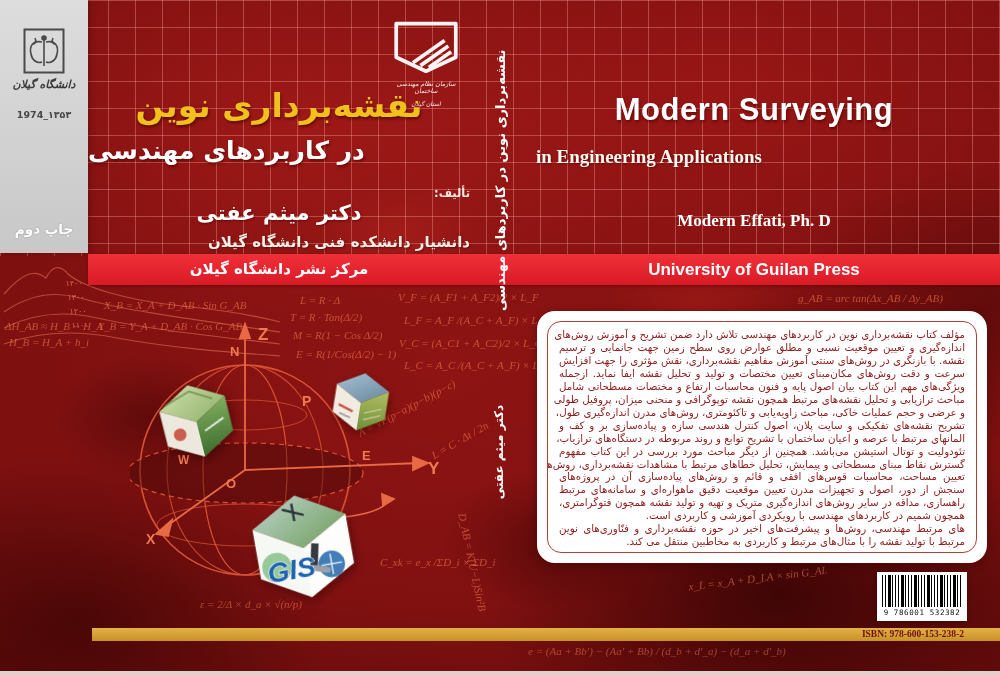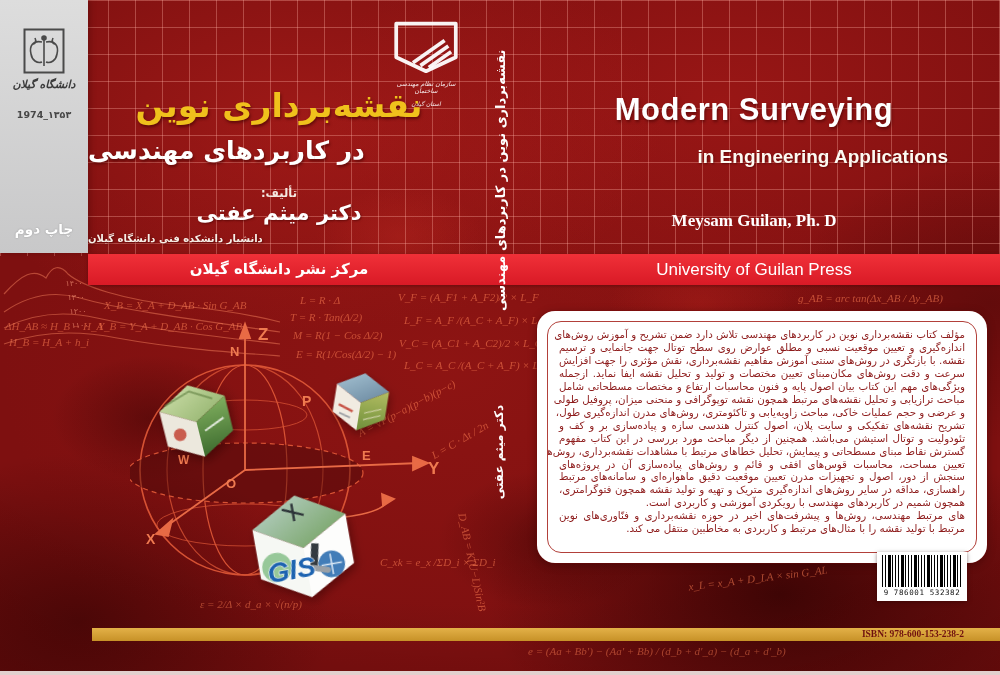--- a/index.html
+++ b/index.html
@@ -50,62 +50,62 @@
       font-weight:bold;font-size:13.5px;color:#fff;text-shadow:0 0 2px rgba(0,0,0,.25);}
   
   .org{position:absolute;left:386px;top:20px;width:80px;z-index:6;text-align:center;color:#fff;}
   .org .org-name{font-size:6.3px;font-style:italic;margin-top:2px;direction:rtl;opacity:.92;}
   .org .org-prov{font-size:6px;font-style:italic;margin-top:6px;direction:rtl;opacity:.92;}
   
   .front-title{position:absolute;left:88px;top:86px;width:382px;z-index:6;text-align:center;direction:rtl;
       font-weight:bold;font-size:33px;color:#f0c11c;text-shadow:1px 2px 3px rgba(60,0,0,.6);}
   .front-subtitle{position:absolute;left:88px;top:136px;width:382px;z-index:6;text-align:left;direction:rtl;
       font-weight:bold;font-size:25px;color:#fff;text-shadow:1px 2px 3px rgba(60,0,0,.55);}
-  .front-compiled{position:absolute;left:88px;top:186px;width:382px;z-index:6;text-align:center;direction:rtl;
+  .front-compiled{position:absolute;left:88px;top:186px;width:382px;z-index:6;text-align:right;direction:rtl;
       font-size:11.5px;font-weight:bold;color:#f4e9e2;}
   .front-author{position:absolute;left:88px;top:201px;width:382px;z-index:6;text-align:center;direction:rtl;
       font-weight:bold;font-size:21px;color:#fff;text-shadow:1px 1px 2px rgba(60,0,0,.5);}
-  .front-affil{position:absolute;left:88px;top:233px;width:382px;z-index:6;text-align:left;direction:rtl;
-      font-weight:bold;font-size:10px;color:#f7efe8;text-shadow:1px 1px 2px rgba(60,0,0,.5);}
+  .front-affil{position:absolute;left:88px;top:233px;width:382px;z-index:6;text-align:right;direction:rtl;
+      font-weight:bold;font-size:15px;color:#f7efe8;text-shadow:1px 1px 2px rgba(60,0,0,.5);}
   
   .red-bar{position:absolute;left:88px;right:0;top:254px;height:31px;z-index:6;
       background:linear-gradient(#f03038,#d91a26);box-shadow:0 1px 3px rgba(50,0,0,.4);}
   .bar-left{position:absolute;left:0;top:254px;width:382px;height:31px;line-height:31px;z-index:7;margin-left:88px;
       text-align:center;direction:rtl;color:#fff;font-weight:bold;font-size:15px;}
   .bar-right{position:absolute;left:604px;top:254px;width:300px;height:31px;line-height:31px;z-index:7;
-      text-align:center;color:#fff;font-weight:normal;font-size:17px;font-family:"Liberation Sans",sans-serif;}
+      text-align:center;color:#fff;font-weight:bold;font-size:17px;font-family:"Liberation Sans",sans-serif;}
   
   .spine-title{position:absolute;left:500px;top:132px;width:165px;z-index:6;text-align:center;direction:rtl;
       transform:translate(-50%,-50%) rotate(-90deg);white-space:nowrap;
       font-weight:bold;font-size:13px;color:#fff;}
   .spine-author{position:absolute;left:499px;top:452px;width:112px;z-index:6;text-align:center;direction:rtl;
       transform:translate(-50%,-50%) rotate(-90deg);white-space:nowrap;
       font-weight:bold;font-size:12px;color:#fff;}
   
   .back-title{position:absolute;left:528px;top:92px;width:452px;z-index:6;text-align:center;
       font-family:"Liberation Sans",sans-serif;font-weight:bold;font-size:31px;letter-spacing:.5px;
       color:#fff;text-shadow:1px 2px 3px rgba(60,0,0,.55);}
-  .back-subtitle{position:absolute;left:496px;top:146px;width:452px;z-index:6;text-align:right;
-      font-family:Liberation Sans, sans-serif;font-weight:bold;font-size:19px;color:#fdfaf2;
+  .back-subtitle{position:absolute;left:536px;top:146px;width:452px;z-index:6;text-align:left;
+      font-family:Liberation Serif, serif;font-weight:bold;font-size:19px;color:#fdfaf2;
       text-shadow:1px 1px 2px rgba(60,0,0,.5);}
   .back-by{position:absolute;left:528px;top:193px;width:452px;z-index:6;text-align:center;
       font-family:"Liberation Serif",serif;font-weight:bold;font-size:14px;color:#fff;}
   .back-author{position:absolute;left:528px;top:211px;width:452px;z-index:6;text-align:center;
       font-family:"Liberation Serif",serif;font-weight:bold;font-size:17px;color:#fff;}
   
   .desc-outer{position:absolute;left:537px;top:311px;width:450px;height:252px;z-index:6;
       background:#fff;border-radius:18px;padding:10px;box-sizing:border-box;
       box-shadow:0 0 0 1px rgba(120,10,10,.35), 0 2px 8px rgba(40,0,0,.4);}
   .desc-inner{height:100%;box-sizing:border-box;border:1.5px solid #b2403a;border-radius:14px;
       padding:6px 11px 4px;overflow:hidden;}
   .dline{font-size:10.3px;line-height:12.95px;color:#8e1c1c;direction:rtl;
       text-align:justify;text-align-last:justify;white-space:nowrap;}
   .dline.end{text-align-last:right;}
   
-  .barcode-box{position:absolute;left:877px;top:552px;width:90px;height:49px;z-index:6;background:#fff;
+  .barcode-box{position:absolute;left:877px;top:572px;width:90px;height:49px;z-index:6;background:#fff;
       padding:3px 5px 1px;box-sizing:border-box;box-shadow:0 1px 4px rgba(40,0,0,.5);}
   .bars{height:32px;background:repeating-linear-gradient(90deg,
       #000 0 1.5px,#fff 1.5px 3px,#000 3px 4px,#fff 4px 6.5px,#000 6.5px 9px,#fff 9px 10px,
       #000 10px 10.8px,#fff 10.8px 13px);}
   .bdigits{font-family:"DejaVu Sans Mono",monospace;font-size:7.5px;letter-spacing:.6px;color:#111;
       text-align:center;margin-top:1px;}
   .gold{position:absolute;left:92px;right:0;top:628px;height:13px;z-index:6;
       background:linear-gradient(#e3b148,#c79127);}
   .isbn{position:absolute;right:36px;top:628px;height:13px;line-height:13px;z-index:7;
       font-family:"Liberation Serif",serif;font-weight:bold;font-size:9.5px;color:#6f100f;}
@@ -291,32 +291,33 @@
 
   <div class="red-bar"></div>
   <div class="bar-left">مرکز نشر دانشگاه گیلان</div>
   <div class="bar-right">University of Guilan Press</div>
 
   <div class="spine-title">نقشه‌برداری نوین در کاربردهای مهندسی</div>
   <div class="spine-author">دکتر میثم عفتی</div>
 
   <div class="back-title">Modern Surveying</div>
   <div class="back-subtitle">in Engineering Applications</div>
-  <div class="back-author">Meysam Guilan, Ph. D</div>
+  <div class="back-author">Modern Effati, Ph. D</div>
 
   <div class="desc-outer">
     <div class="desc-inner" id="desc">
         <div class="dline">مؤلف کتاب نقشه‌برداری نوین در کاربردهای مهندسی تلاش دارد ضمن تشریح و آموزش روش‌های</div>
-        <div class="dline">اندازه‌گیری و تعیین موقعیت نسبی و مطلق عوارض روی سطح توتال جهت جانمایی و ترسیم</div>
+        <div class="dline">اندازه‌گیری و تعیین موقعیت نسبی و مطلق عوارض روی سطح زمین جهت جانمایی و ترسیم</div>
         <div class="dline">نقشه. با بازنگری در روش‌های سنتی آموزش مفاهیم نقشه‌برداری، نقش مؤثری را جهت افزایش</div>
         <div class="dline">سرعت و دقت روش‌های مکان‌مبنای تعیین مختصات و تولید و تحلیل نقشه ایفا نماید. ازجمله</div>
         <div class="dline">ویژگی‌های مهم این کتاب بیان اصول پایه و فنون محاسبات ارتفاع و مختصات مسطحاتی شامل</div>
         <div class="dline">مباحث ترازیابی و تحلیل نقشه‌های مرتبط همچون نقشه توپوگرافی و منحنی میزان، پروفیل طولی</div>
         <div class="dline">و عرضی و حجم عملیات خاکی، مباحث زاویه‌یابی و تاکئومتری، روش‌های مدرن اندازه‌گیری طول،</div>
         <div class="dline">تشریح نقشه‌های تفکیکی و سایت پلان، اصول کنترل هندسی سازه و پیاده‌سازی بر و کف و</div>
+        <div class="dline">المانهای مرتبط با عرصه و اعیان ساختمان با تشریح توابع و روند مربوطه در دستگاه‌های ترازیاب،</div>
         <div class="dline">تئودولیت و توتال استیشن می‌باشد. همچنین از دیگر مباحث مورد بررسی در این کتاب مفهوم</div>
         <div class="dline">گسترش نقاط مبنای مسطحاتی و پیمایش، تحلیل خطاهای مرتبط با مشاهدات نقشه‌برداری، روش‌های</div>
         <div class="dline">تعیین مساحت، محاسبات قوس‌های افقی و قائم و روش‌های پیاده‌سازی آن در پروژه‌های</div>
         <div class="dline">سنجش از دور، اصول و تجهیزات مدرن تعیین موقعیت دقیق ماهواره‌ای و سامانه‌های مرتبط</div>
         <div class="dline">راهسازی، مداقه در سایر روش‌های اندازه‌گیری متریک و تهیه و تولید نقشه همچون فتوگرامتری،</div>
         <div class="dline end">همچون شمیم در کاربردهای مهندسی با رویکردی آموزشی و کاربردی است.</div>
         <div class="dline">های مرتبط مهندسی، روش‌ها و پیشرفت‌های اخیر در حوزه نقشه‌برداری و فنّاوری‌های نوین</div>
         <div class="dline end">مرتبط با تولید نقشه را با مثال‌های مرتبط و کاربردی به مخاطبین منتقل می کند.</div>
       </div>
   </div>

